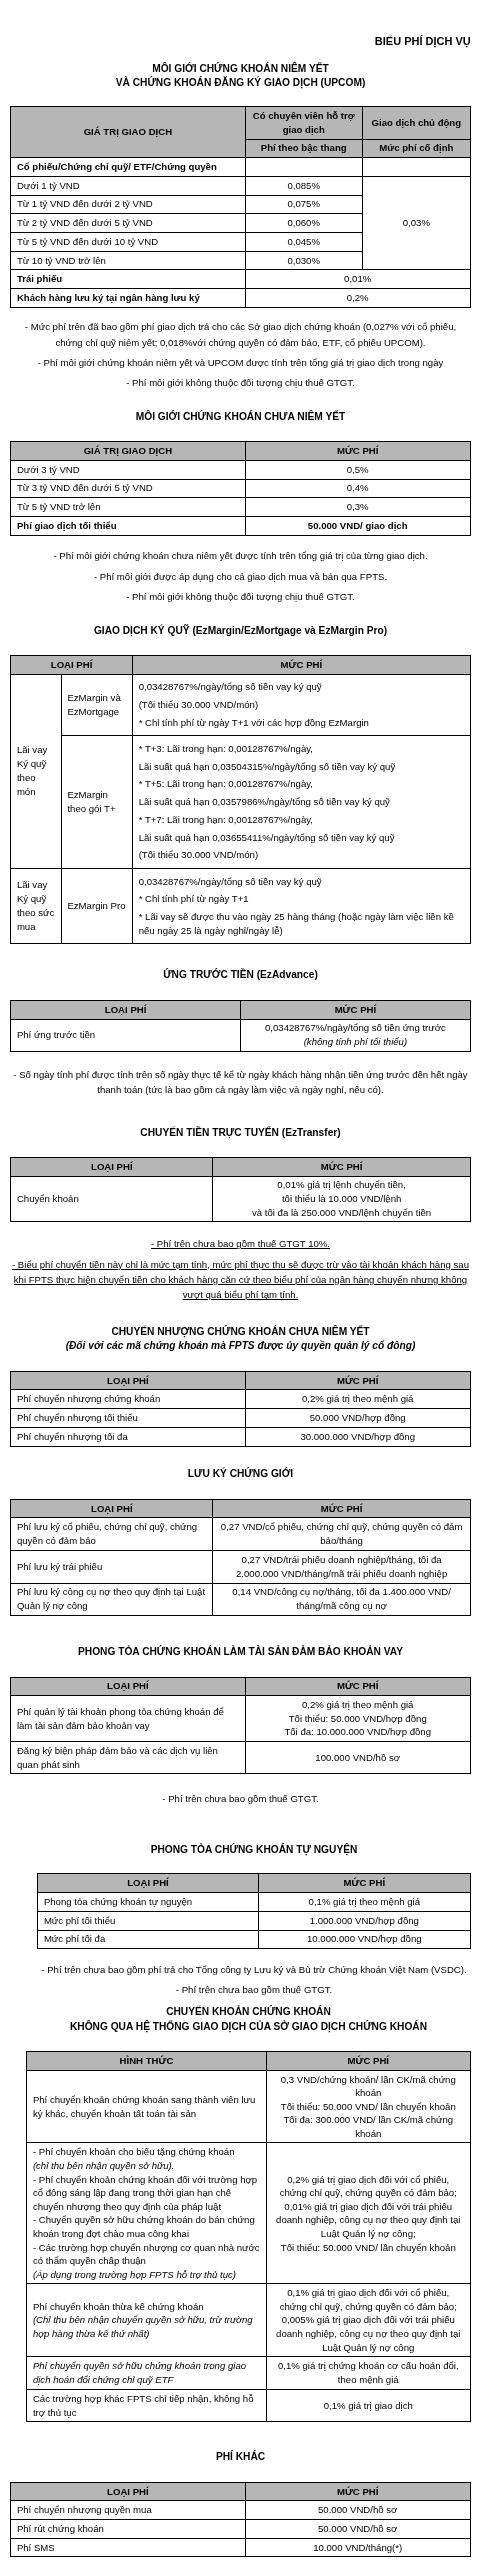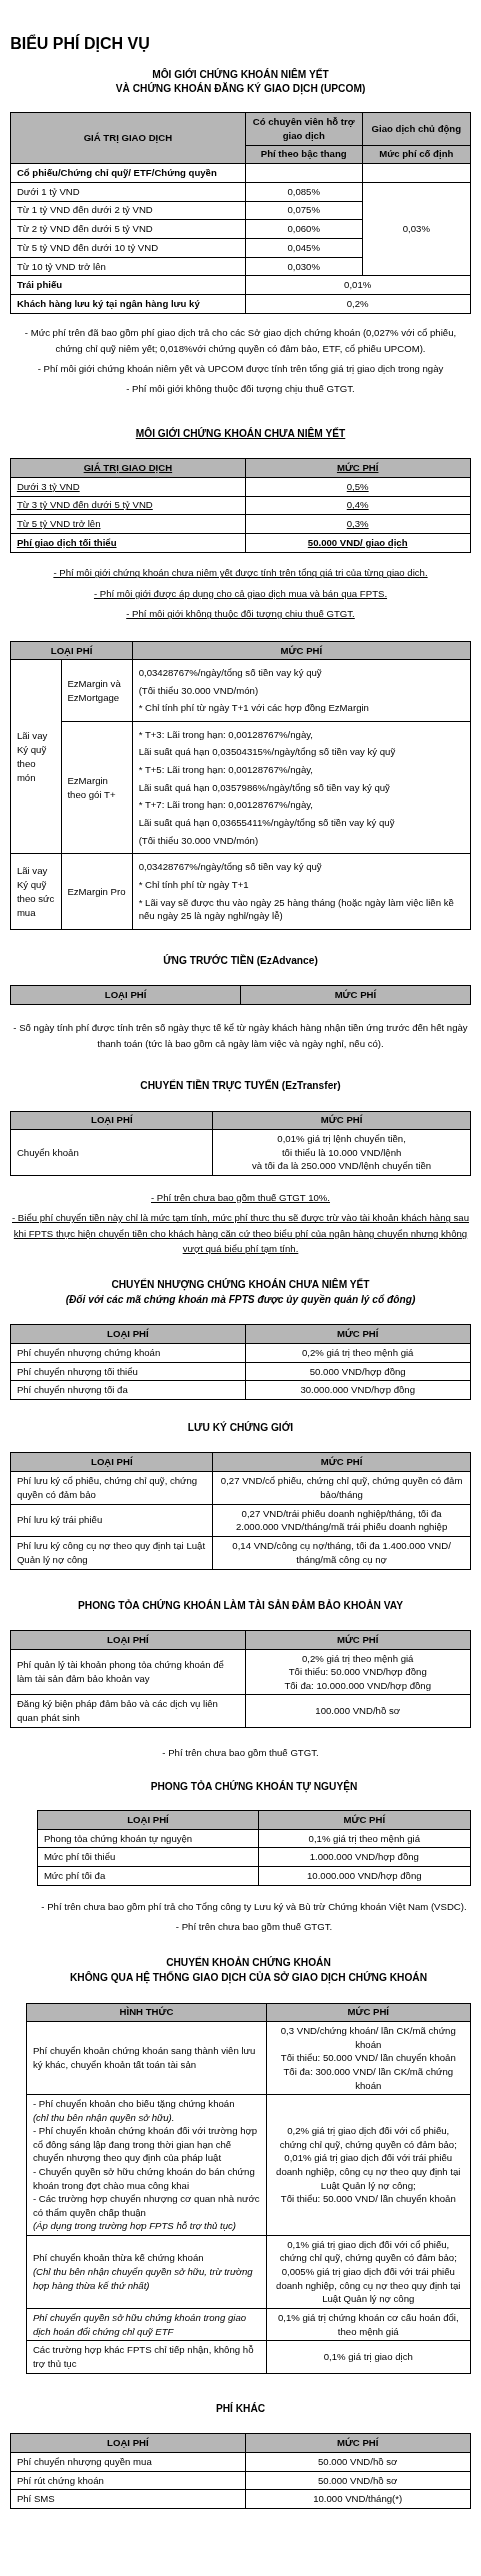--- a/index.html
+++ b/index.html
@@ -4,21 +4,21 @@
 <style>
   * { box-sizing: border-box; }
   html, body { margin: 0; padding: 0; }
   body {
     width: 481px; height: 2576px; overflow: hidden;
     background: #ffffff; color: #000000;
     font-family: "Liberation Sans", sans-serif;
     font-size: 9.6px;
   }
   .page { padding: 35px 10.2px 0 10.2px; }
-  .title { font-size: 16px; font-weight: 700; text-align: left; }
+  .title { font-size: 11px; font-weight: 700; text-align: right; }
   .sech { font-size: 10.2px; font-weight: 700; text-align: center; line-height: 1.45; }
   .subh { font-style: italic; }
   table { width: 100%; border-collapse: collapse; table-layout: fixed; }
   th, td {
     border: 1.3px solid #000; padding: 1.9px 5.7px;
     vertical-align: middle; line-height: 1.45;
     overflow-wrap: break-word;
   }
   th { background: var(--header-bg, #b9b9b9); font-weight: 700; text-align: center; }
   td.fee { text-align: center; }
@@ -93,21 +93,21 @@
         </tr>
       </tbody>
     </table>
     <div class="notes">
       <p class="note">- Mức phí trên đã bao gồm phí giao dịch trả cho các Sở giao dịch chứng khoán (0,027% với cổ phiếu, chứng chỉ quỹ niêm yết; 0,018%với chứng quyền có đảm bảo, ETF, cổ phiếu UPCOM).</p>
       <p class="note">- Phí môi giới chứng khoán niêm yết và UPCOM được tính trên tổng giá trị giao dịch trong ngày</p>
       <p class="note">- Phí môi giới không thuộc đối tượng chịu thuế GTGT.</p>
     </div>
   </div>
 
-  <div style="margin-top:30px;text-decoration:underline;">
+  <div style="margin-top:19px;">
     <div class="sech">MÔI GIỚI CHỨNG KHOÁN CHƯA NIÊM YẾT</div>
     <table style="margin-top:16.6px;">
       <colgroup>
           <col style="width:51%">
           <col style="width:49%">
         </colgroup>
       <tbody>
         <tr>
           <th>GIÁ TRỊ GIAO DỊCH</th>
           <th>MỨC PHÍ</th>
@@ -131,20 +131,21 @@
       </tbody>
     </table>
     <div class="notes" style="margin-top:12.8px;">
       <p class="note">- Phí môi giới chứng khoán chưa niêm yết được tính trên tổng giá trị của từng giao dịch.</p>
       <p class="note">- Phí môi giới được áp dụng cho cả giao dịch mua và bán qua FPTS.</p>
       <p class="note">- Phí môi giới không thuộc đối tượng chịu thuế GTGT.</p>
     </div>
   </div>
 
   <div style="margin-top:19px;">
+    <div class="sech">GIAO DỊCH KÝ QUỸ (EzMargin/EzMortgage và EzMargin Pro)</div>
     <table style="margin-top:16.6px;">
       <colgroup>
           <col style="width:11%">
           <col style="width:15.5%">
           <col style="width:73.5%">
         </colgroup>
       <tbody>
         <tr>
           <th colspan="2">LOẠI PHÍ</th>
           <th>MỨC PHÍ</th>
@@ -188,20 +189,27 @@
     <table style="margin-top:16.6px;">
       <colgroup>
           <col style="width:50%">
           <col style="width:50%">
         </colgroup>
       <tbody>
         <tr>
           <th>LOẠI PHÍ</th>
           <th>MỨC PHÍ</th>
         </tr>
+        <tr>
+          <td>Phí ứng trước tiền</td>
+          <td class="fee tight">
+            <p>0,03428767%/ngày/tổng số tiền ứng trước</p>
+            <p class="i">(không tính phí tối thiểu)</p>
+          </td>
+        </tr>
       </tbody>
     </table>
     <div class="notes" style="margin-top:15.3px;">
       <p class="note">- Số ngày tính phí được tính trên số ngày thực tế kể từ ngày khách hàng nhận tiền ứng trước đến hết ngày thanh toán (tức là bao gồm cả ngày làm việc và ngày nghỉ, nếu có).</p>
     </div>
   </div>
 
   <div style="margin-top:28px;">
     <div class="sech">CHUYỂN TIỀN TRỰC TUYẾN (EzTransfer)</div>
     <table style="margin-top:16.6px;">
@@ -313,21 +321,21 @@
           <td>Đăng ký biện pháp đảm bảo và các dịch vụ liên quan phát sinh</td>
           <td class="fee">100.000 VND/hồ sơ</td>
         </tr>
       </tbody>
     </table>
     <div class="notes" style="margin-top:16.6px;">
       <p class="note">- Phí trên chưa bao gồm thuế GTGT.</p>
     </div>
   </div>
 
-  <div style="margin-top:20px;padding-left:27px;">
+  <div style="margin-top:37px;padding-left:27px;">
     <div class="sech">PHONG TỎA CHỨNG KHOÁN TỰ NGUYỆN</div>
     <table style="margin-top:15.3px;">
       <colgroup>
           <col style="width:51%">
           <col style="width:49%">
         </colgroup>
       <tbody>
         <tr>
           <th>LOẠI PHÍ</th>
           <th>MỨC PHÍ</th>
@@ -345,21 +353,21 @@
           <td class="fee">10.000.000 VND/hợp đồng</td>
         </tr>
       </tbody>
     </table>
     <div class="notes" style="margin-top:12.8px;">
       <p class="note">- Phí trên chưa bao gồm phí trả cho Tổng công ty Lưu ký và Bù trừ Chứng khoán Việt Nam (VSDC).</p>
       <p class="note">- Phí trên chưa bao gồm thuế GTGT.</p>
     </div>
   </div>
 
-  <div style="margin-top:22px;padding-left:16px;">
+  <div style="margin-top:7px;padding-left:16px;">
     <div class="sech">
       <div>CHUYỂN KHOẢN CHỨNG KHOÁN</div>
       <div>KHÔNG QUA HỆ THỐNG GIAO DỊCH CỦA SỞ GIAO DỊCH CHỨNG KHOÁN</div>
     </div>
     <table style="margin-top:16.6px;">
       <colgroup>
           <col style="width:54%">
           <col style="width:46%">
         </colgroup>
       <tbody>

